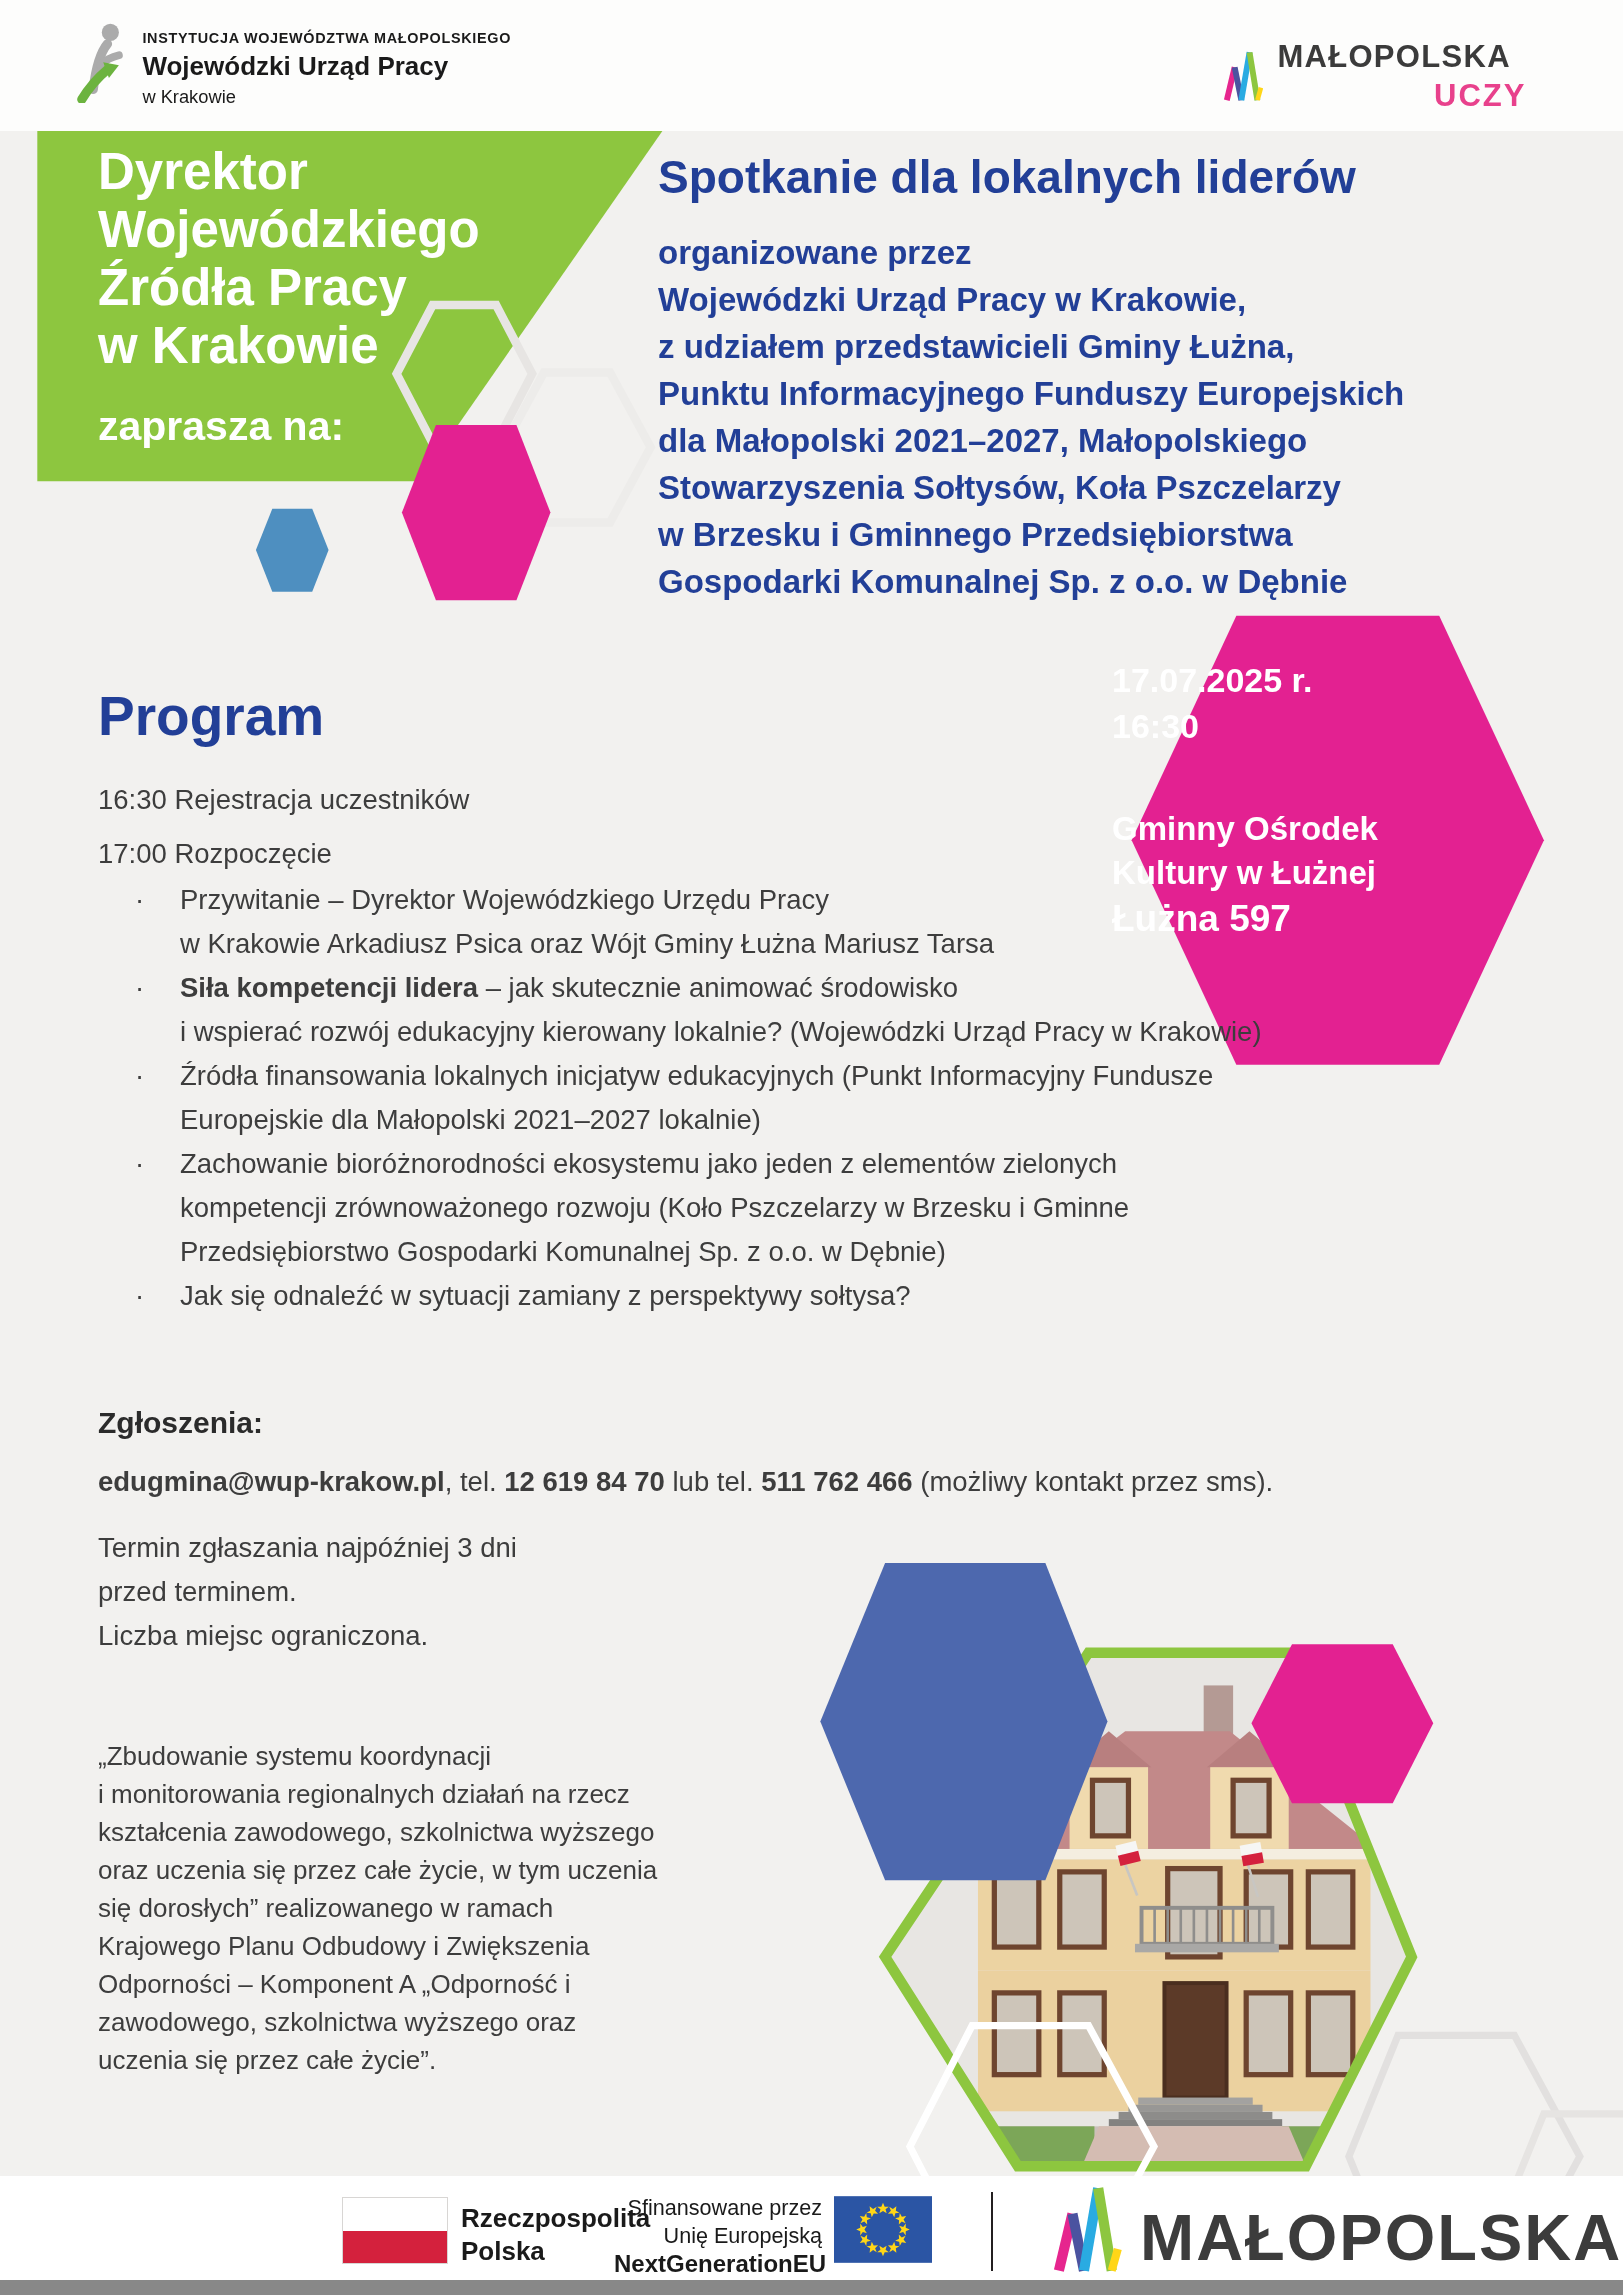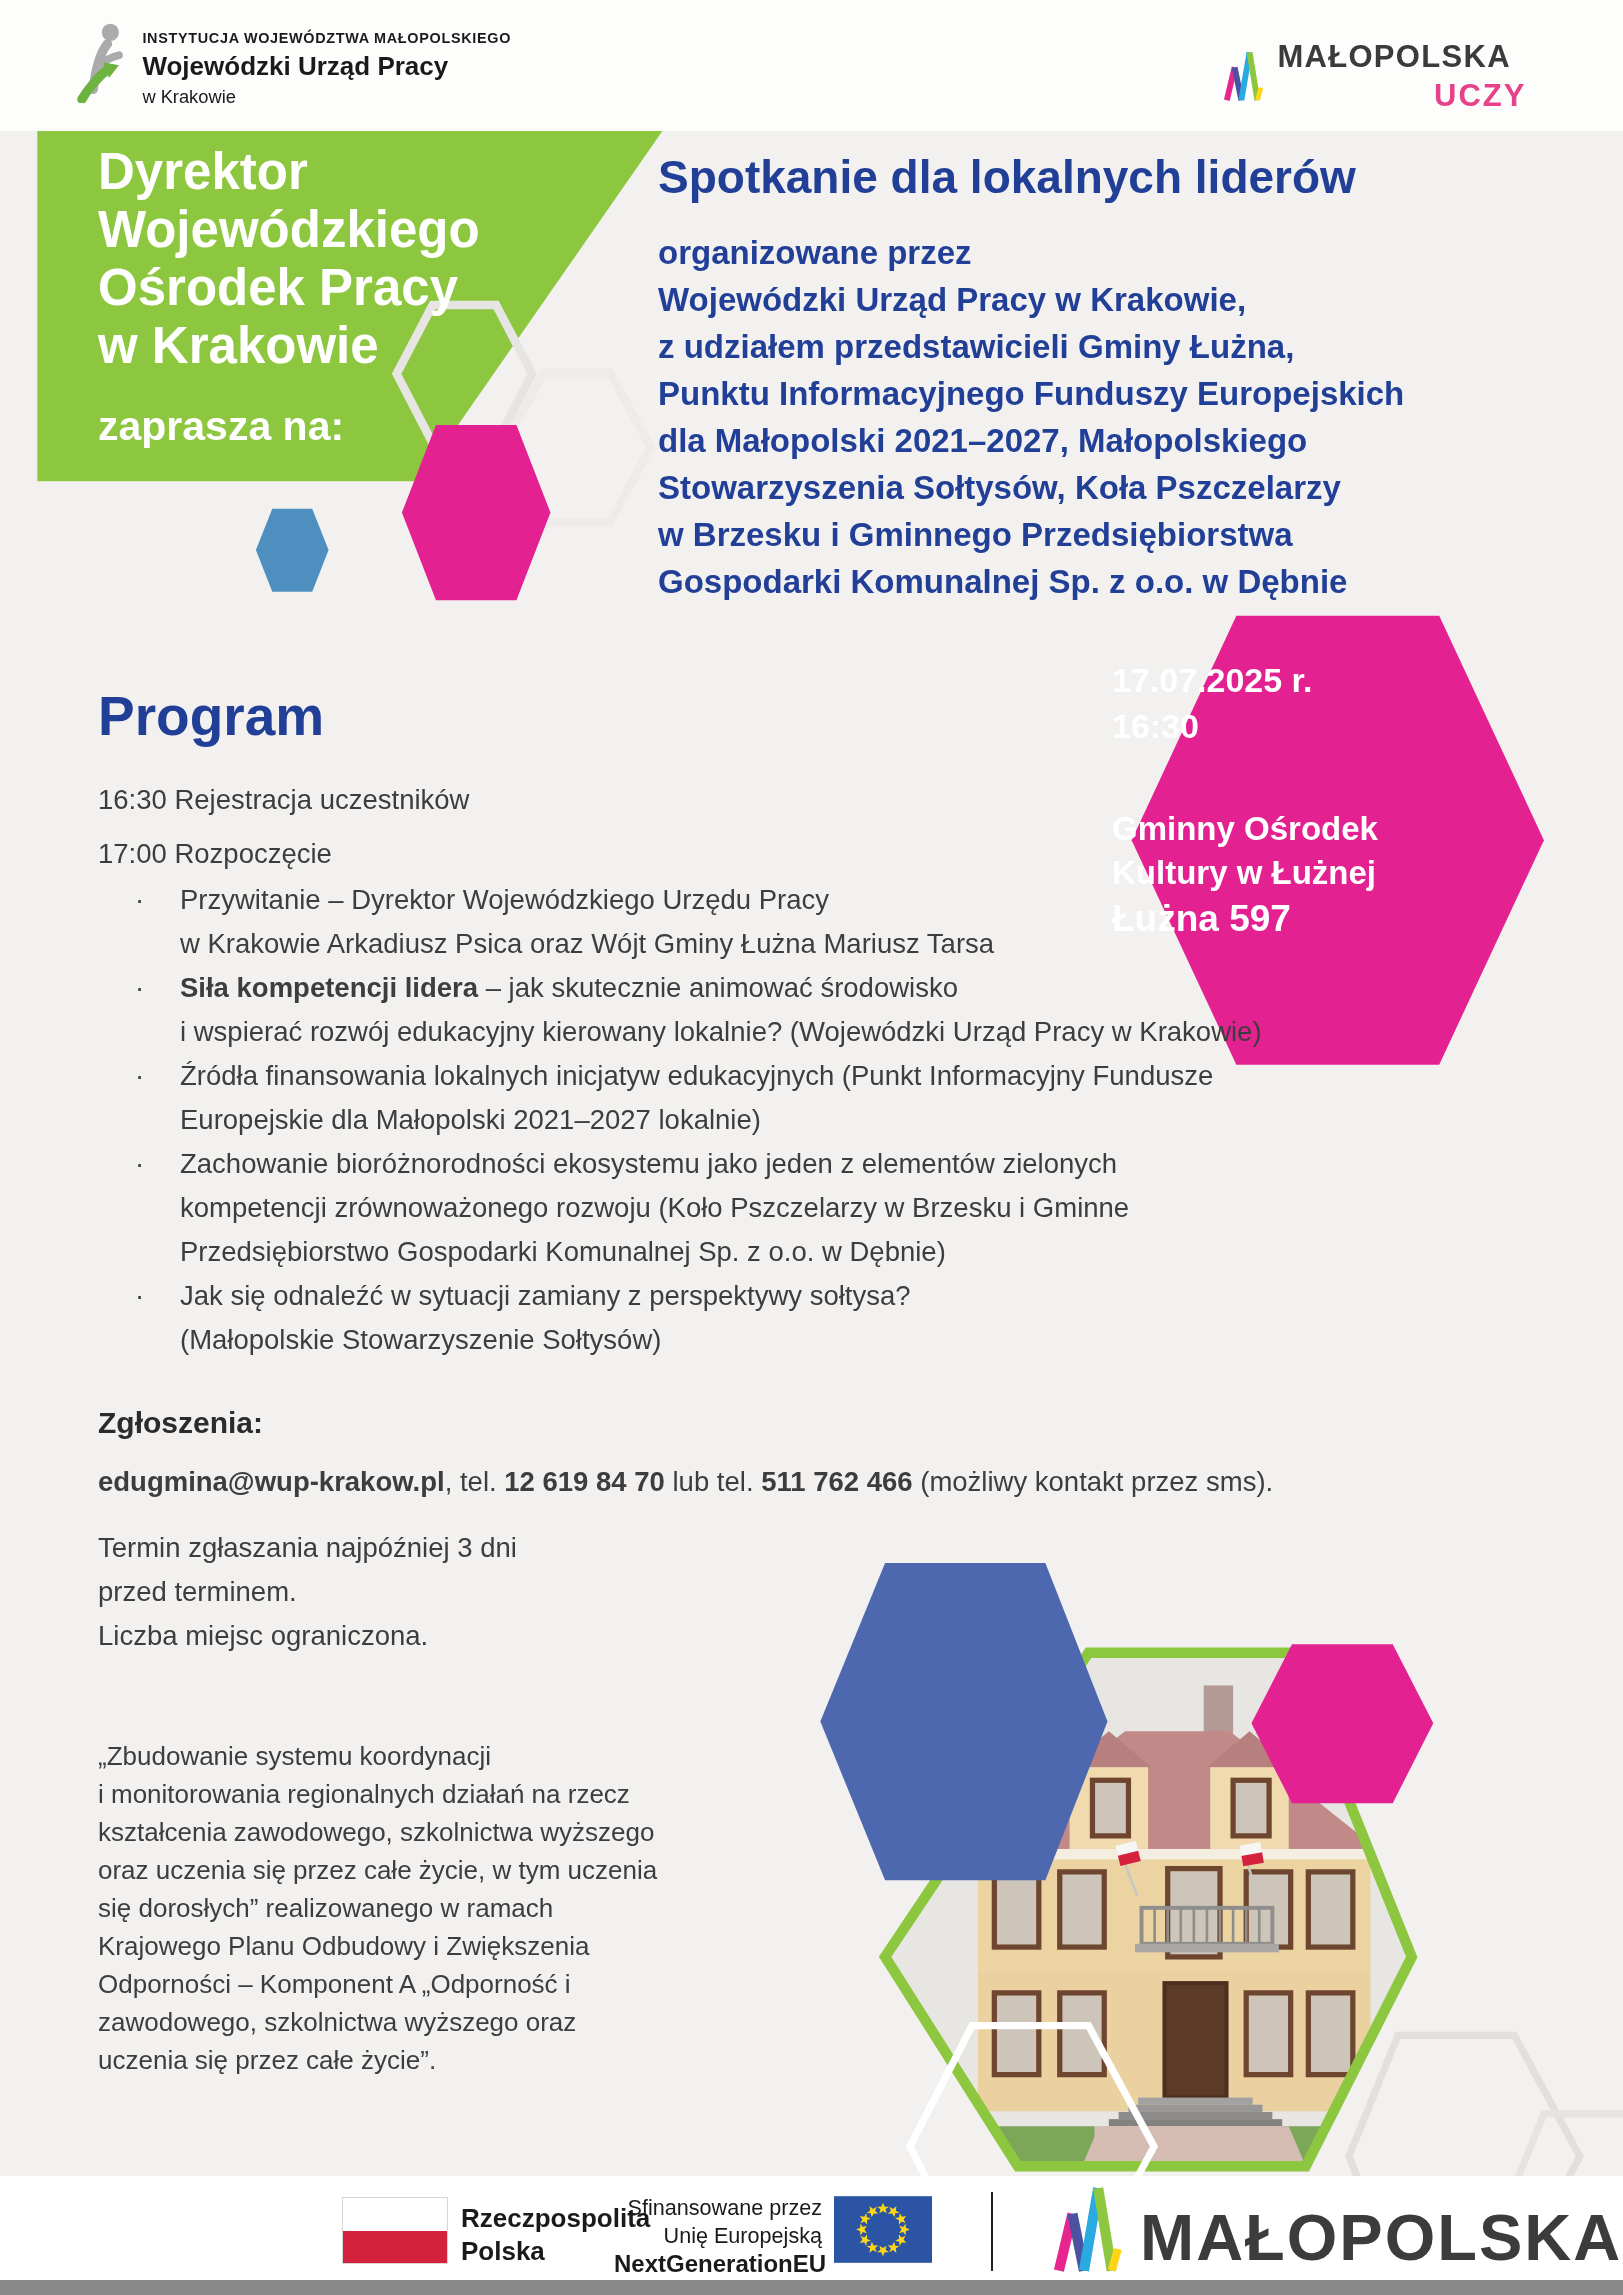--- a/index.html
+++ b/index.html
@@ -131,21 +131,21 @@
     <polygon class="hexA" points="661,466 758,466 813,571 758,677 661,677 606,571"></polygon>
     <polygon class="hexB" points="831,569 932,569 994,683 932,798 831,798 769,683"></polygon>
     <polygon class="hex-pink" points="666,649 789,649 841,783 789,917 666,917 614,783"></polygon>
     <polygon class="hex-steel" points="416,777 477,777 502,840 477,904 416,904 391,840"></polygon>
   </svg>
 
   <div class="banner-text">
     <div>
       <div class="banner-line">Dyrektor</div>
         <div class="banner-line">Wojewódzkiego</div>
-        <div class="banner-line">Ośrodek Pracy</div>
+        <div class="banner-line">Źródła Pracy</div>
         <div class="banner-line">w Krakowie</div>
     </div>
     <div class="banner-tagline">zaprasza na:</div>
   </div>
 
   <div class="intro">
     <div class="intro-title">Spotkanie dla lokalnych liderów</div>
     <div class="intro-lines">
       <div class="intro-line">organizowane przez</div>
         <div class="intro-line">Wojewódzki Urząd Pracy w Krakowie,</div>
@@ -222,24 +222,20 @@
       <div class="bl">
         <span class="dot"></span>
         <span class="txt"><span>Przedsiębiorstwo Gospodarki Komunalnej Sp. z o.o. w Dębnie)</span></span>
       </div>
 
       <div class="bl">
         <span class="dot">·</span>
         <span class="txt"><span>Jak się odnaleźć w sytuacji zamiany z perspektywy sołtysa?</span></span>
       </div>
 
-      <div class="bl">
-        <span class="dot"></span>
-        <span class="txt"><span>(Małopolskie Stowarzyszenie Sołtysów)</span></span>
-      </div>
 
   </div>
 
   <div class="zg-title">Zgłoszenia:</div>
   <div class="zg-contact"><span class="b">edugmina@wup-krakow.pl</span><span>, tel. </span><span class="b">12 619 84 70</span><span> lub tel. </span><span class="b">511 762 466</span><span> (możliwy kontakt przez sms).</span></div>
   <div class="zg-deadline">
     <div class="zg-dl-line">Termin zgłaszania najpóźniej 3 dni</div>
       <div class="zg-dl-line">przed terminem.</div>
       <div class="zg-dl-line">Liczba miejsc ograniczona.</div>
   </div>

